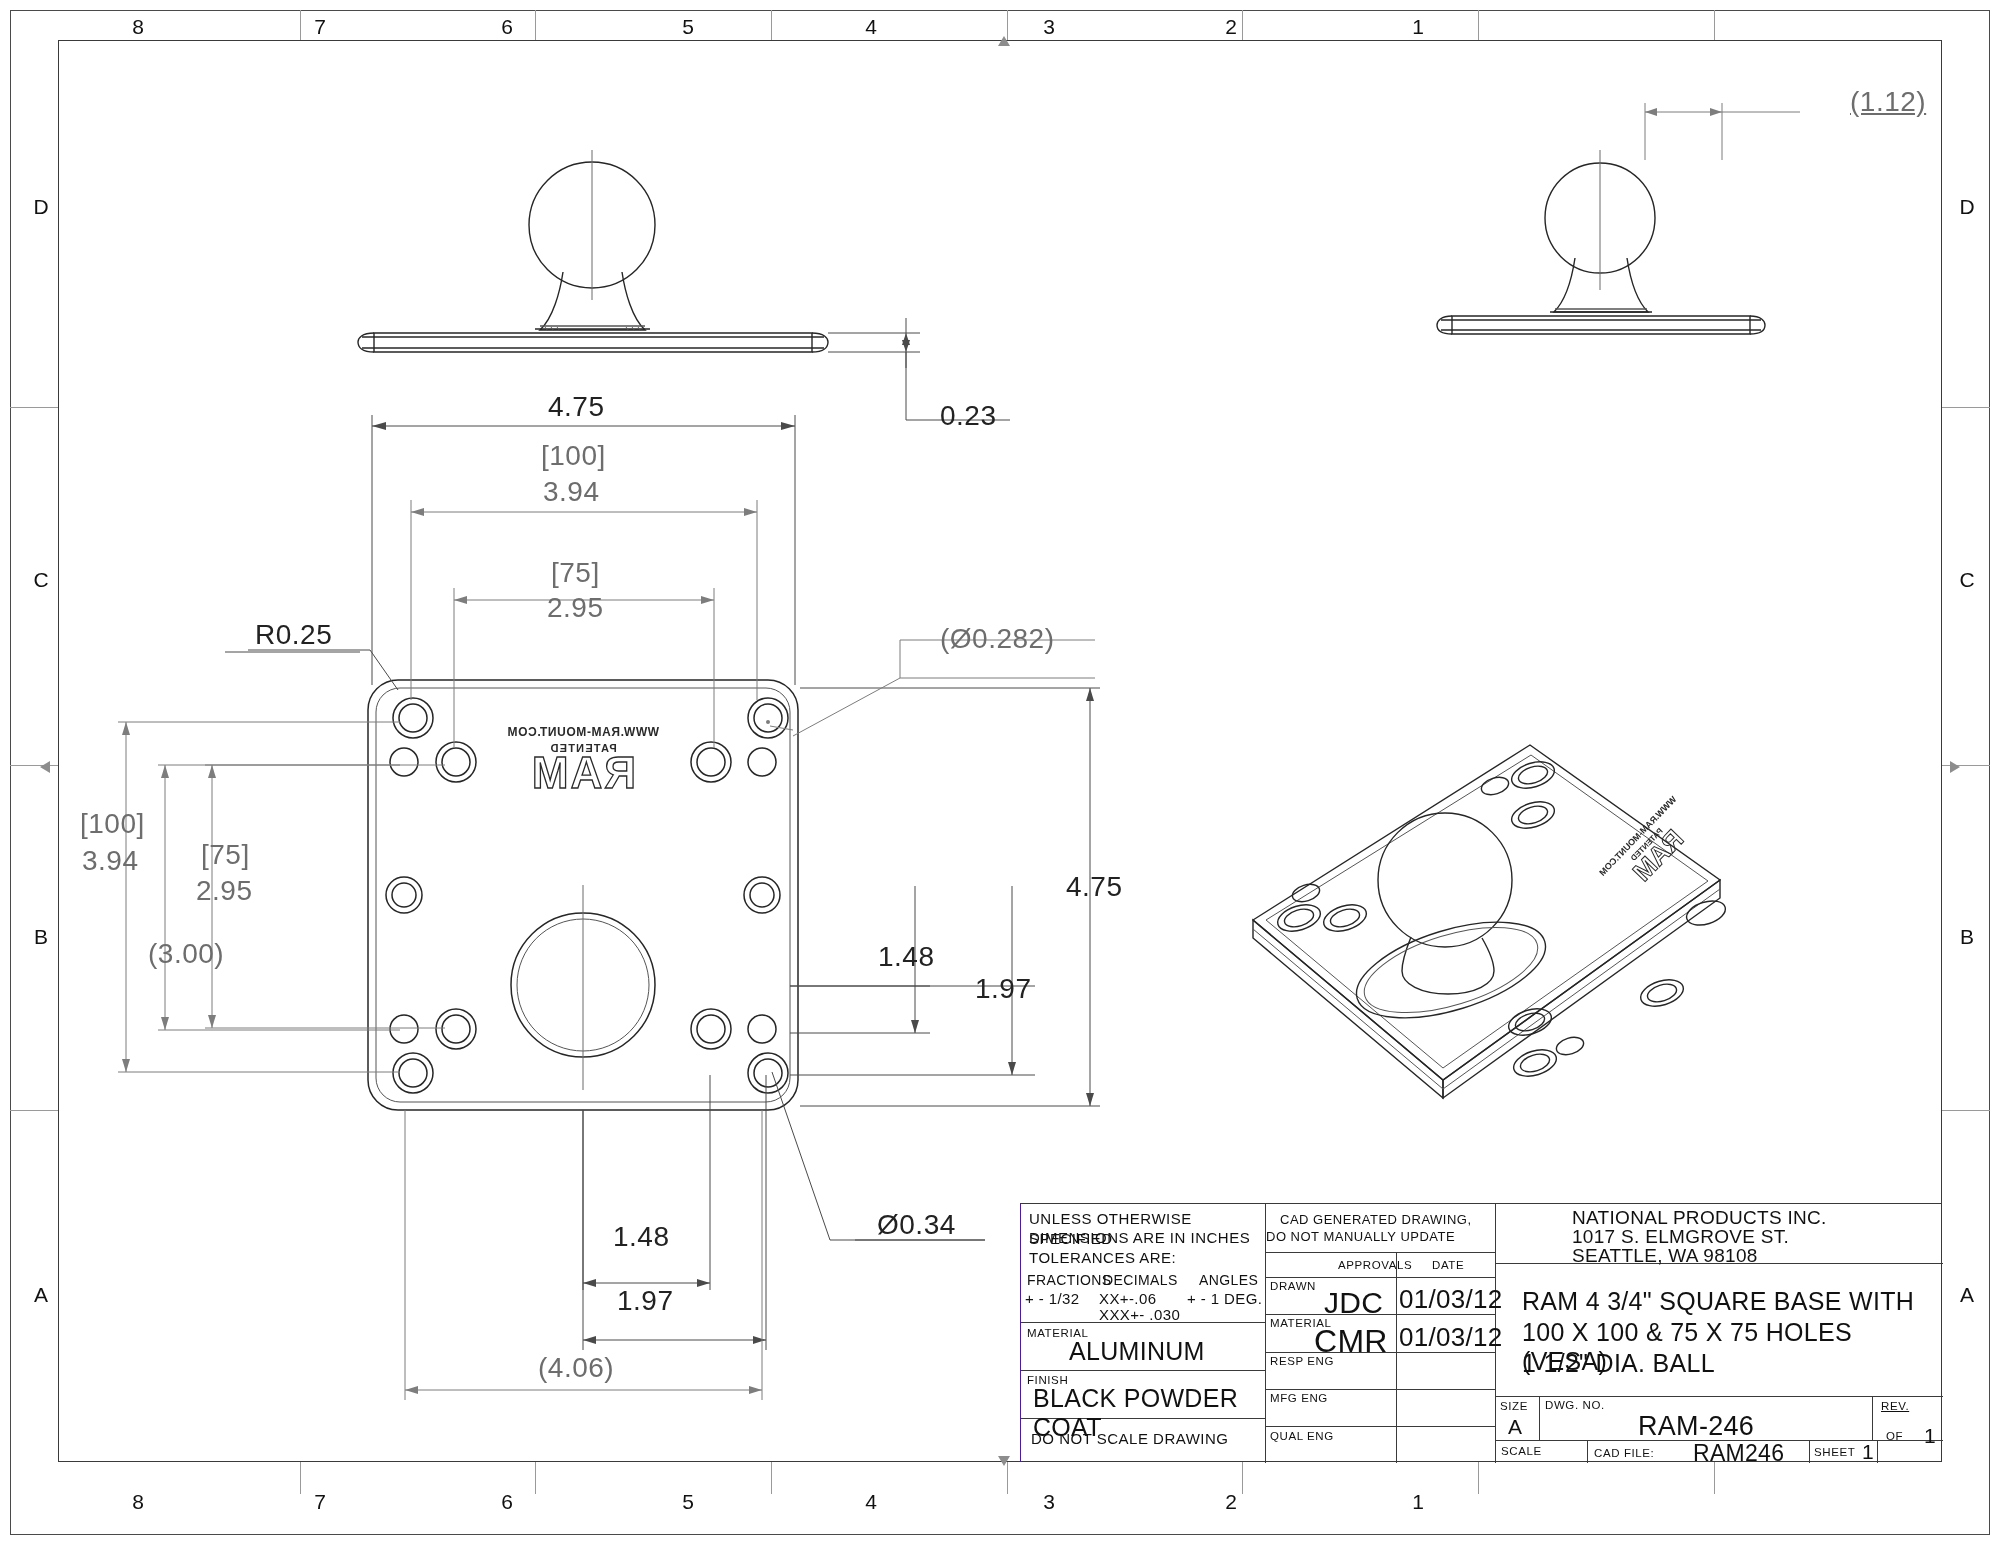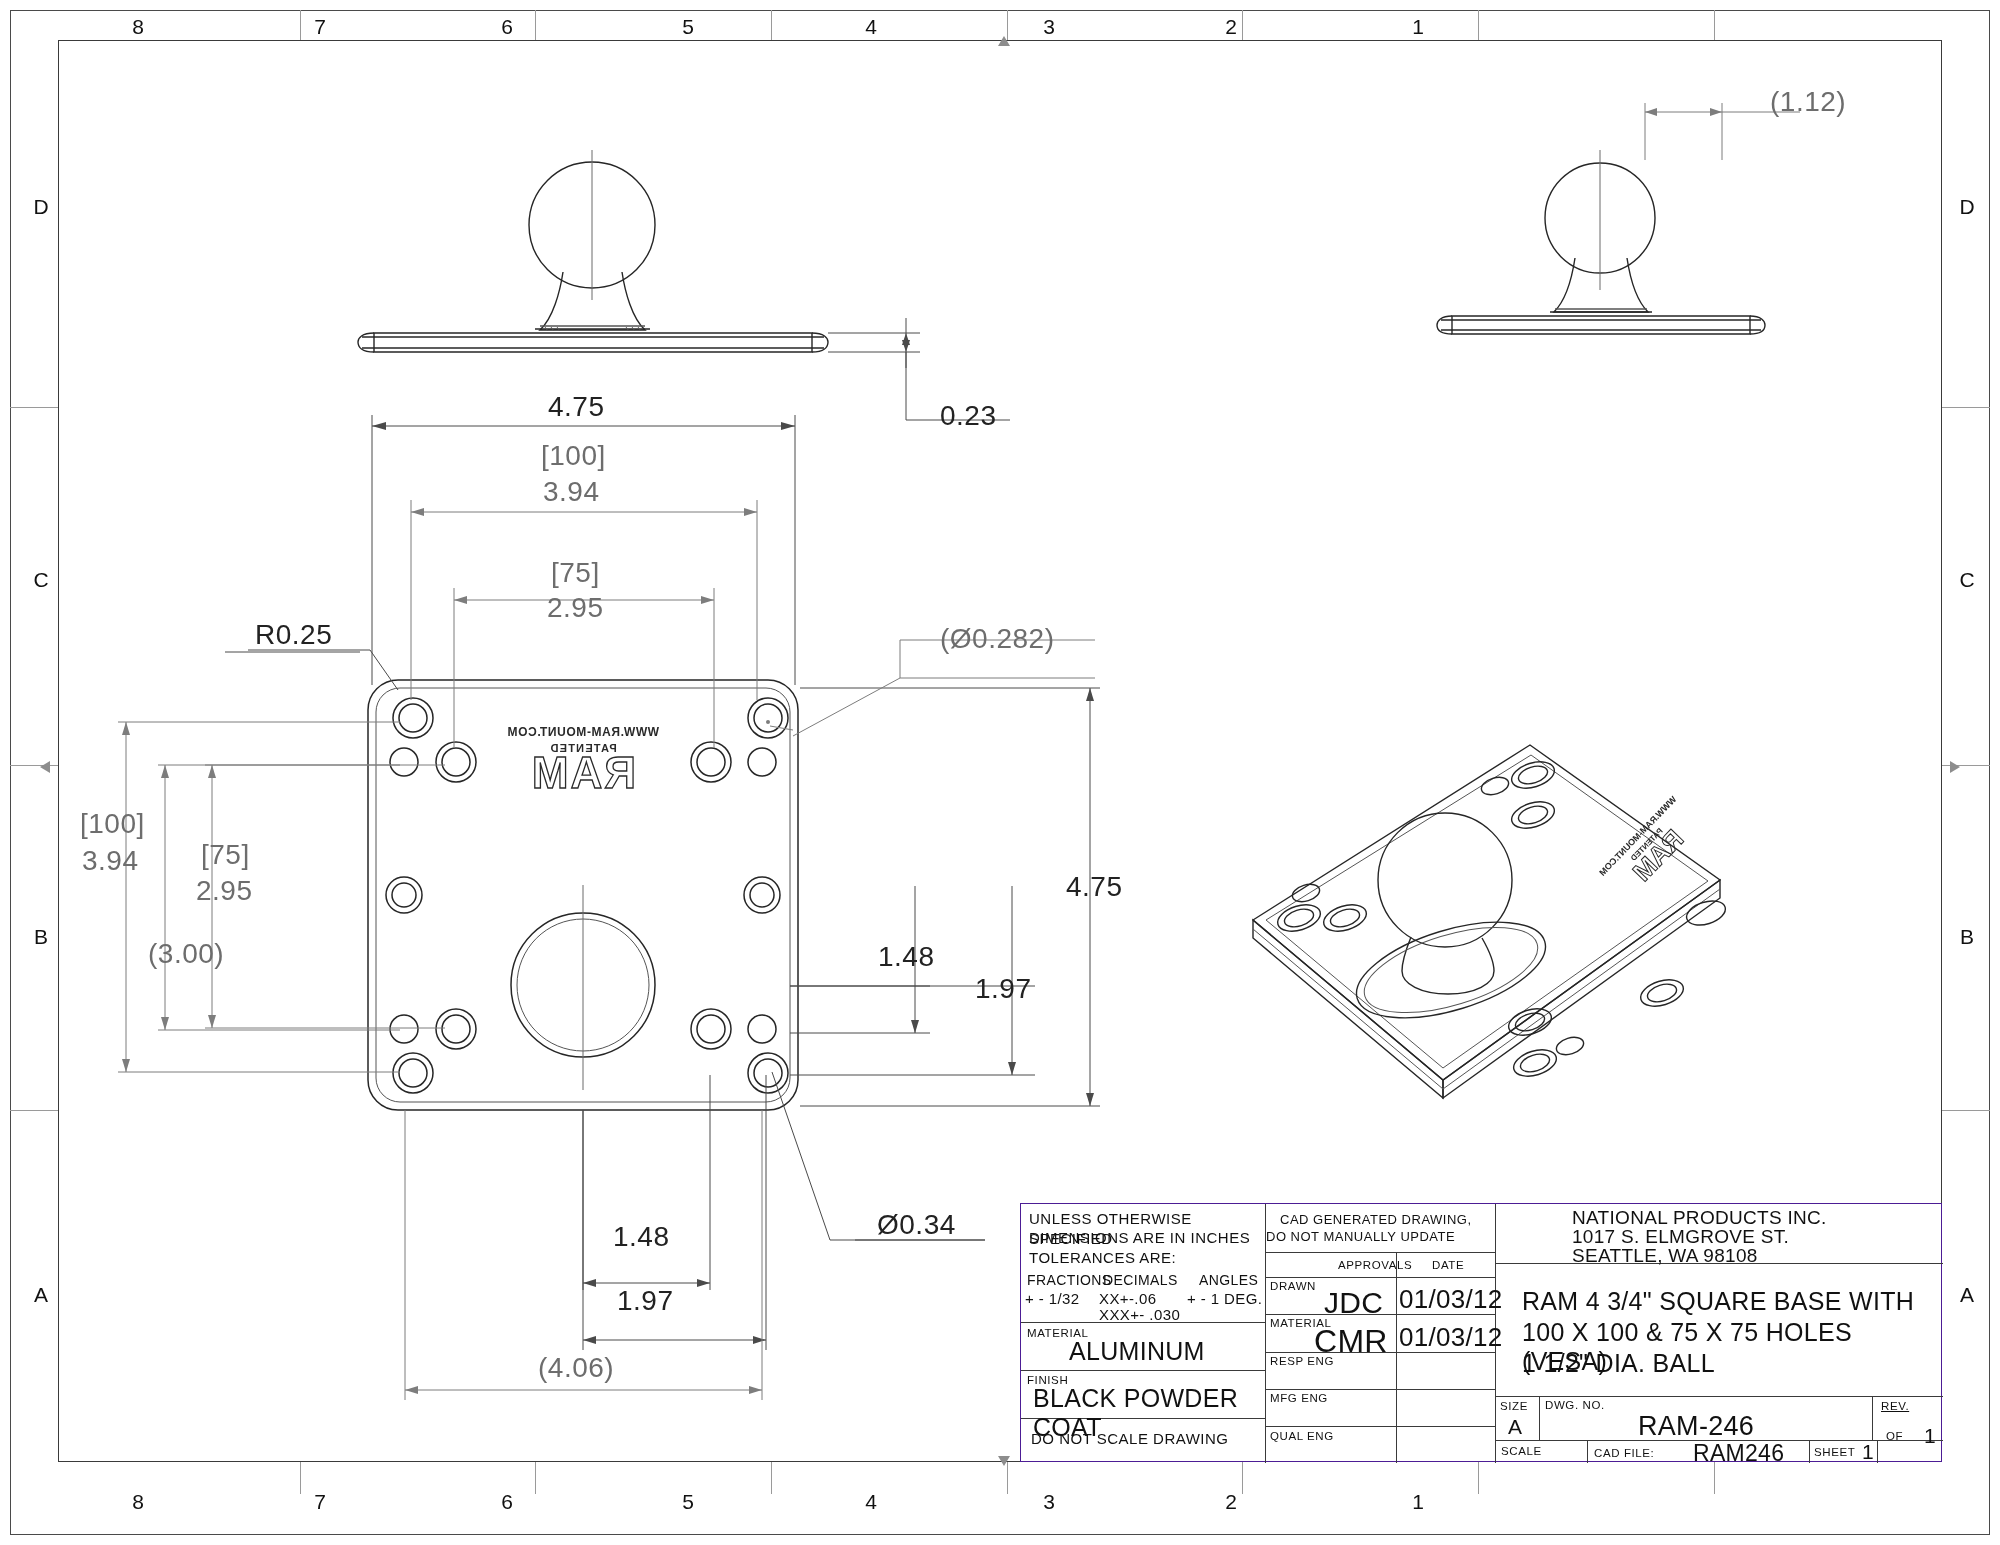--- a/index.html
+++ b/index.html
@@ -401,21 +401,21 @@
 
   <div class="dim" style="left:1066px;top:871px;">4.75</div>
   <div class="dim" style="left:878px;top:941px;">1.48</div>
   <div class="dim" style="left:975px;top:973px;">1.97</div>
 
   <div class="dim" style="left:613px;top:1221px;">1.48</div>
   <div class="dim" style="left:617px;top:1285px;">1.97</div>
   <div class="dim gray" style="left:538px;top:1352px;">(4.06)</div>
 
   <div class="dim" style="left:940px;top:400px;">0.23</div>
-  <div class="dim gray" style="left:1770px;top:86px;">(1.12)</div>
+  <div class="dim gray" style="left:1850px;top:86px;text-decoration:underline;">(1.12)</div>
 
   <div class="tb">
 
     <div class="cell" style="left:0;top:0;width:245px;height:119px;">
       <div class="note" style="left:8px;top:5px;font-size:15px;line-height:20px;">UNLESS OTHERWISE SPECIFIED</div>
       <div class="note" style="left:8px;top:25px;font-size:15px;">DIMENSIONS ARE IN INCHES</div>
       <div class="note" style="left:8px;top:45px;font-size:15px;">TOLERANCES ARE:</div>
       <div class="tol" style="left:6px;top:68px;">FRACTIONS</div>
       <div class="tol" style="left:82px;top:68px;">DECIMALS</div>
       <div class="tol" style="left:178px;top:68px;">ANGLES</div>

